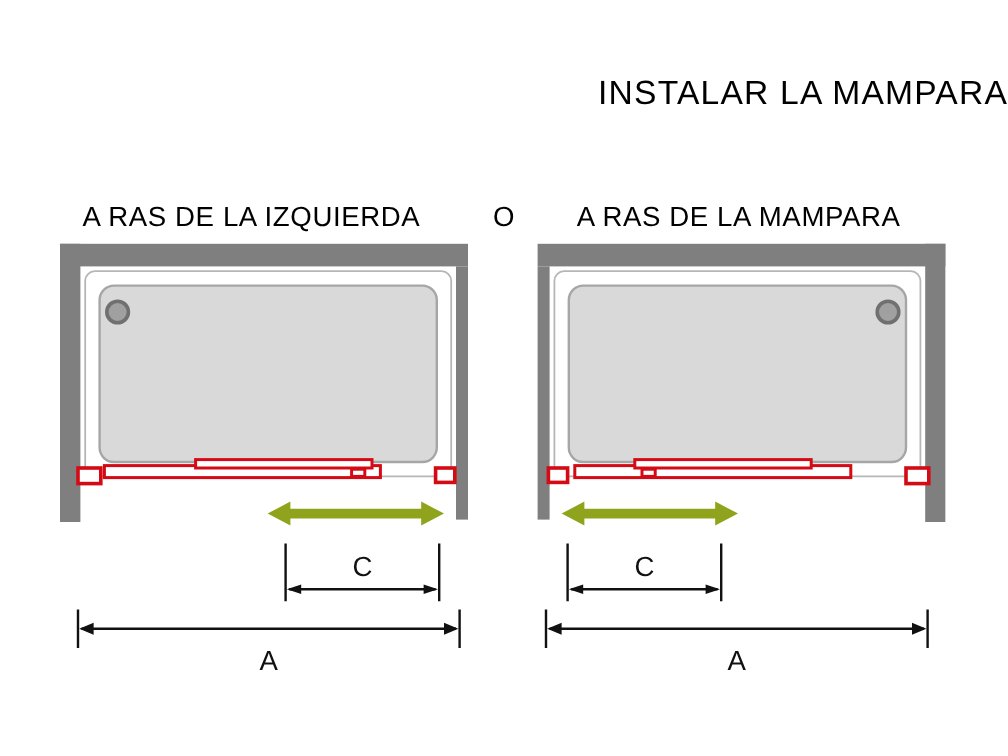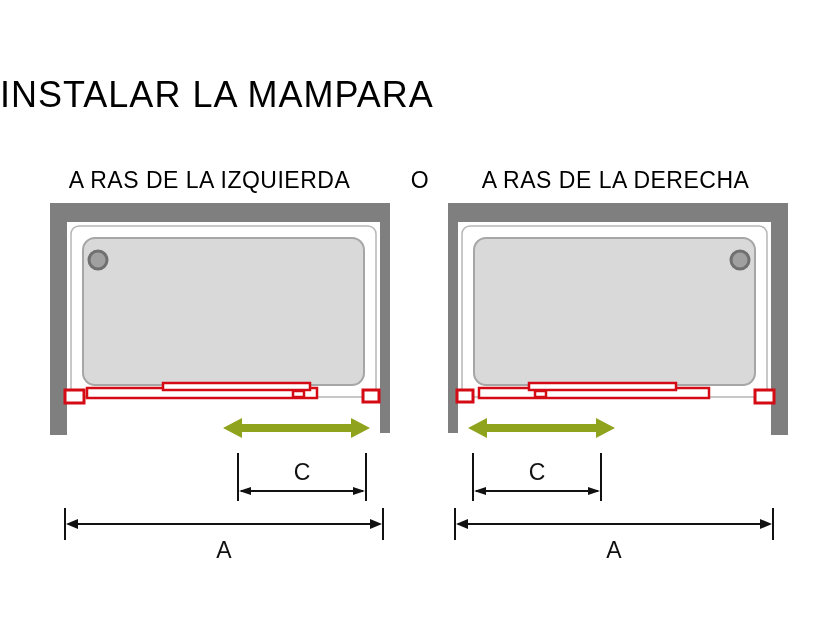--- a/index.html
+++ b/index.html
@@ -11,25 +11,24 @@
     width: 840px;
     height: 630px;
     background: var(--background, #ffffff);
     overflow: hidden;
   }
 
   .title {
     position: absolute;
     left: 0; top: 62px;
     width: 100%;
-    text-align: left;
-    font-size: 36px;
+    text-align: right;
+    font-size: 28px;
     letter-spacing: 1px;
     color: #000;
-    margin-top: 12px;
   }
 
   .subtitle {
     position: absolute;
     top: 167px;
     font-size: 23px;
     letter-spacing: 0.5px;
     text-align: center;
     white-space: nowrap;
     color: #000;
@@ -60,21 +59,21 @@
 </style>
 </head>
 <body>
 
 <div class="canvas">
 
   <div class="title">INSTALAR LA MAMPARA</div>
 
   <div class="subtitle subtitle-left">A RAS DE LA IZQUIERDA</div>
   <div class="subtitle subtitle-or">O</div>
-  <div class="subtitle subtitle-right">A RAS DE LA DERECHA</div>
+  <div class="subtitle subtitle-right">A RAS DE LA MAMPARA</div>
 
   <svg class="diagram diagram-left" width="345" height="360" viewBox="0 0 345 360">
 
     <rect class="wall" x="0" y="0" width="340" height="19"></rect>
     <rect class="wall" x="0" y="0" width="17" height="232"></rect>
     <rect class="wall" x="330" y="19" width="10" height="211"></rect>
 
     <rect class="tray-outer" x="21" y="23" width="305" height="171" rx="8"></rect>
     <rect class="tray-inner" x="33" y="35" width="281" height="147" rx="12"></rect>
     <circle class="drain" cx="48" cy="57" r="9"></circle>

